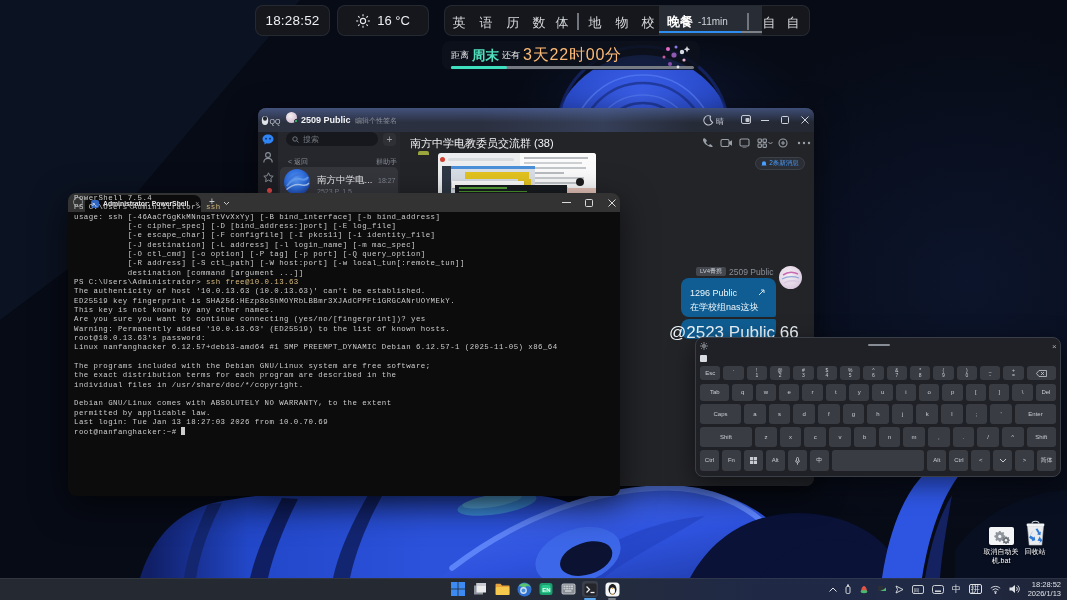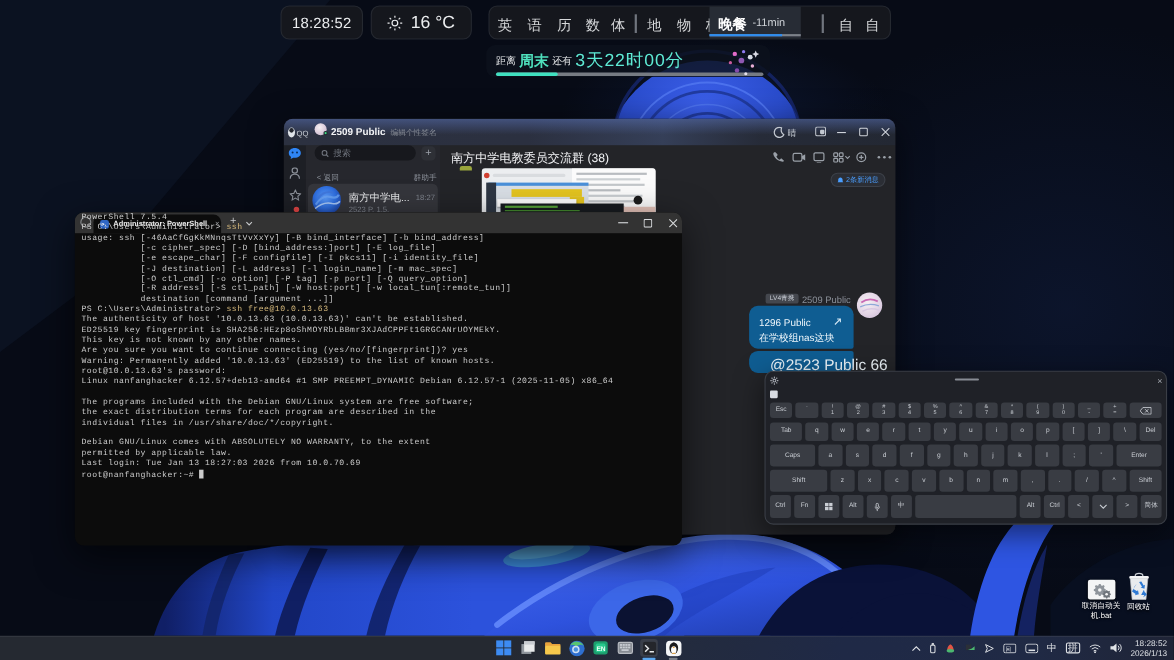--- a/index.html
+++ b/index.html
@@ -1,30 +1,30 @@
 <!DOCTYPE html>
 <html><head><meta charset="utf-8"><style>
 *{margin:0;padding:0;box-sizing:border-box}
 html,body{width:1067px;height:600px;overflow:hidden;background:#060a14;font-family:"Liberation Sans",sans-serif}
 #stage{position:absolute;inset:0;width:1067px;height:600px}
 .abs{position:absolute}
 
 .pill{position:absolute;background:#15171d;border-radius:8px;border:1px solid rgba(70,75,85,.35);color:#eceef0;display:flex;align-items:center;justify-content:center}
 #clock{left:255px;top:5px;width:75px;height:31px;font-size:13.5px;font-weight:400;letter-spacing:.2px}
-#weather{left:337px;top:5px;width:92px;height:31px;font-size:16px;gap:7px}
+#weather{left:337px;top:5px;width:92px;height:31px;font-size:13px;gap:7px}
 #sched{left:444px;top:5px;width:366px;height:31px;font-size:13px;color:#d6d8da;display:block}
 #sched .c{position:absolute;top:8px;transform:translateX(-50%)}
 #sched .dv{position:absolute;top:7px;width:1.5px;height:17px;background:#70757e}
 #cur{background:#272c35}
 #cur .bar{position:absolute;left:0;right:0;bottom:2px;height:2.5px;background:#7d828a}
 #cur .bar i{display:block;height:100%;width:80%;background:#2e8df0;float:left}
 #cntd{left:442px;top:41px;width:258px;height:29px;background:rgba(12,17,28,.82);border:none;justify-content:flex-start;padding-left:9px;overflow:visible}
 #cntd .t1{font-size:9px;color:#e8eaec}
 #cntd .t2{font-size:13.5px;font-weight:700;color:#4fe0bd;margin:0 3px}
-#cntd .t3{font-size:16px;color:#5eead4;margin-left:3px;font-weight:400;letter-spacing:.8px}
+#cntd .t3{font-size:16px;color:#fdba74;margin-left:3px;font-weight:400;letter-spacing:.8px}
 #cntd .cbar{position:absolute;left:9px;bottom:1px;height:3px;width:243px;background:#767b83;border-radius:2px}
 #cntd .cbar i{display:block;height:100%;width:56px;background:#3fe0c0;border-radius:2px}
 
 #qq{left:258px;top:108px;width:556px;height:378px;background:#232428;border-radius:8px;box-shadow:0 8px 30px rgba(0,0,0,.55);overflow:hidden}
 #qqtb{position:absolute;left:0;top:0;right:0;height:24px;background:linear-gradient(90deg,#2c3140 0%,#2b3040 40%,#353f58 62%,#262b38 78%,#232833 100%)}
 #qqtb2{position:absolute;left:0;top:0;right:0;height:24px;background:linear-gradient(180deg,rgba(90,115,185,.5),rgba(40,45,60,0) 60%)}
 #qqside{position:absolute;left:0;top:24px;width:20px;bottom:0;background:#1d1f25}
 #qqlist{position:absolute;left:20px;top:24px;width:122px;bottom:0;background:#26272d}
 #qqmain{position:absolute;left:142px;top:24px;right:0;bottom:0;background:#232428}
 
@@ -131,21 +131,21 @@
 <div class="pill" id="sched">
 <span class="c" style="left:14px">英</span>
       <span class="c" style="left:41px">语</span>
       <span class="c" style="left:68px">历</span>
       <span class="c" style="left:94px">数</span>
       <span class="c" style="left:117px">体</span>
 <span class="dv" style="left:132px"></span>
 <span class="c" style="left:150px">地</span>
       <span class="c" style="left:177px">物</span>
       <span class="c" style="left:203px">校</span>
-<div id="cur" style="position:absolute;left:200px;top:0;width:83px;height:100%">
+<div id="cur" style="position:absolute;left:214px;top:0;width:103px;height:100%">
   <b style="position:absolute;left:8px;top:7px;font-size:13px;color:#fff">晚餐</b>
   <span style="position:absolute;left:39px;top:10px;font-size:10px;color:#cfd3d8">-11min</span>
   <span class="bar">
           <i></i>
         </span>
 </div>
 <span class="dv" style="left:302px"></span>
 <span class="c" style="left:324px">自</span>
       <span class="c" style="left:348px">自</span>
 </div>
@@ -295,21 +295,21 @@
           <path d="M3 13 Q11 9 20 12" stroke="#8fa8d8" stroke-width="1.2" fill="none"></path>
           <path d="M5 17 Q12 13 20 16" stroke="#d8c8e2" stroke-width="1.4" fill="none"></path>
         </svg></div>
   <div class="abs" style="left:423px;top:170px;width:95px;height:39px;background:#0f5d92;border-radius:8px 8px 2px 8px"></div>
   <div class="abs" style="left:432px;top:180px;font-size:9px;color:#eef6fb">1296 Public</div>
   <svg class="abs" style="left:500px;top:181px" width="7" height="7" viewBox="0 0 7 7">
         <path d="M1 6 L6 1 M3 1 L6 1 L6 4" stroke="#cfe4f2" fill="none"></path>
       </svg>
   <div class="abs" style="left:432px;top:193px;font-size:9px;color:#eef6fb">在学校组nas这块</div>
   <div class="abs" style="left:423px;top:211px;width:95px;height:20px;background:#0f5d92;border-radius:8px 2px 8px 8px"></div>
-  <div class="abs" style="left:442px;top:215px;font-size:14px;color:#eef6fb">@2523 Public 66</div>
+  <div class="abs" style="left:411px;top:215px;font-size:17px;color:#eef6fb">@2523 Public 66</div>
 </div>
 
 <div class="abs" id="term">
   <div id="termtb"></div>
   <div class="abs" style="left:5px;top:4px;width:10px;height:10px;border-radius:50%;border:1.4px solid #8a8d90"></div>
   <div id="termtab">
     <div style="width:8px;height:8px;margin-left:6px;border-radius:2px;background:#2f66c4;color:#fff;font-size:5px;font-weight:700;display:flex;align-items:center;justify-content:center">&gt;_</div>
     <div style="margin-left:4px;font-size:6.8px;font-weight:700;color:#ececec">Administrator: PowerShell</div>
     <div style="margin-left:7px;color:#9a9da0;font-size:7px">×</div>
   </div>

